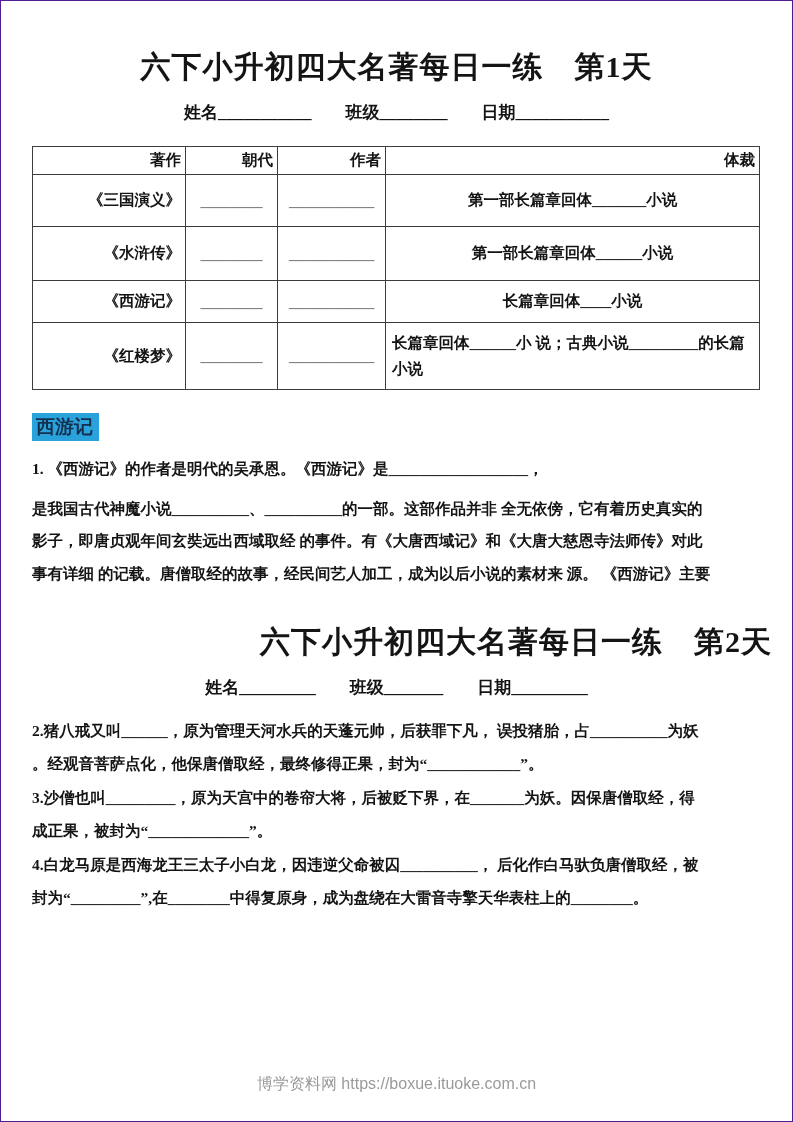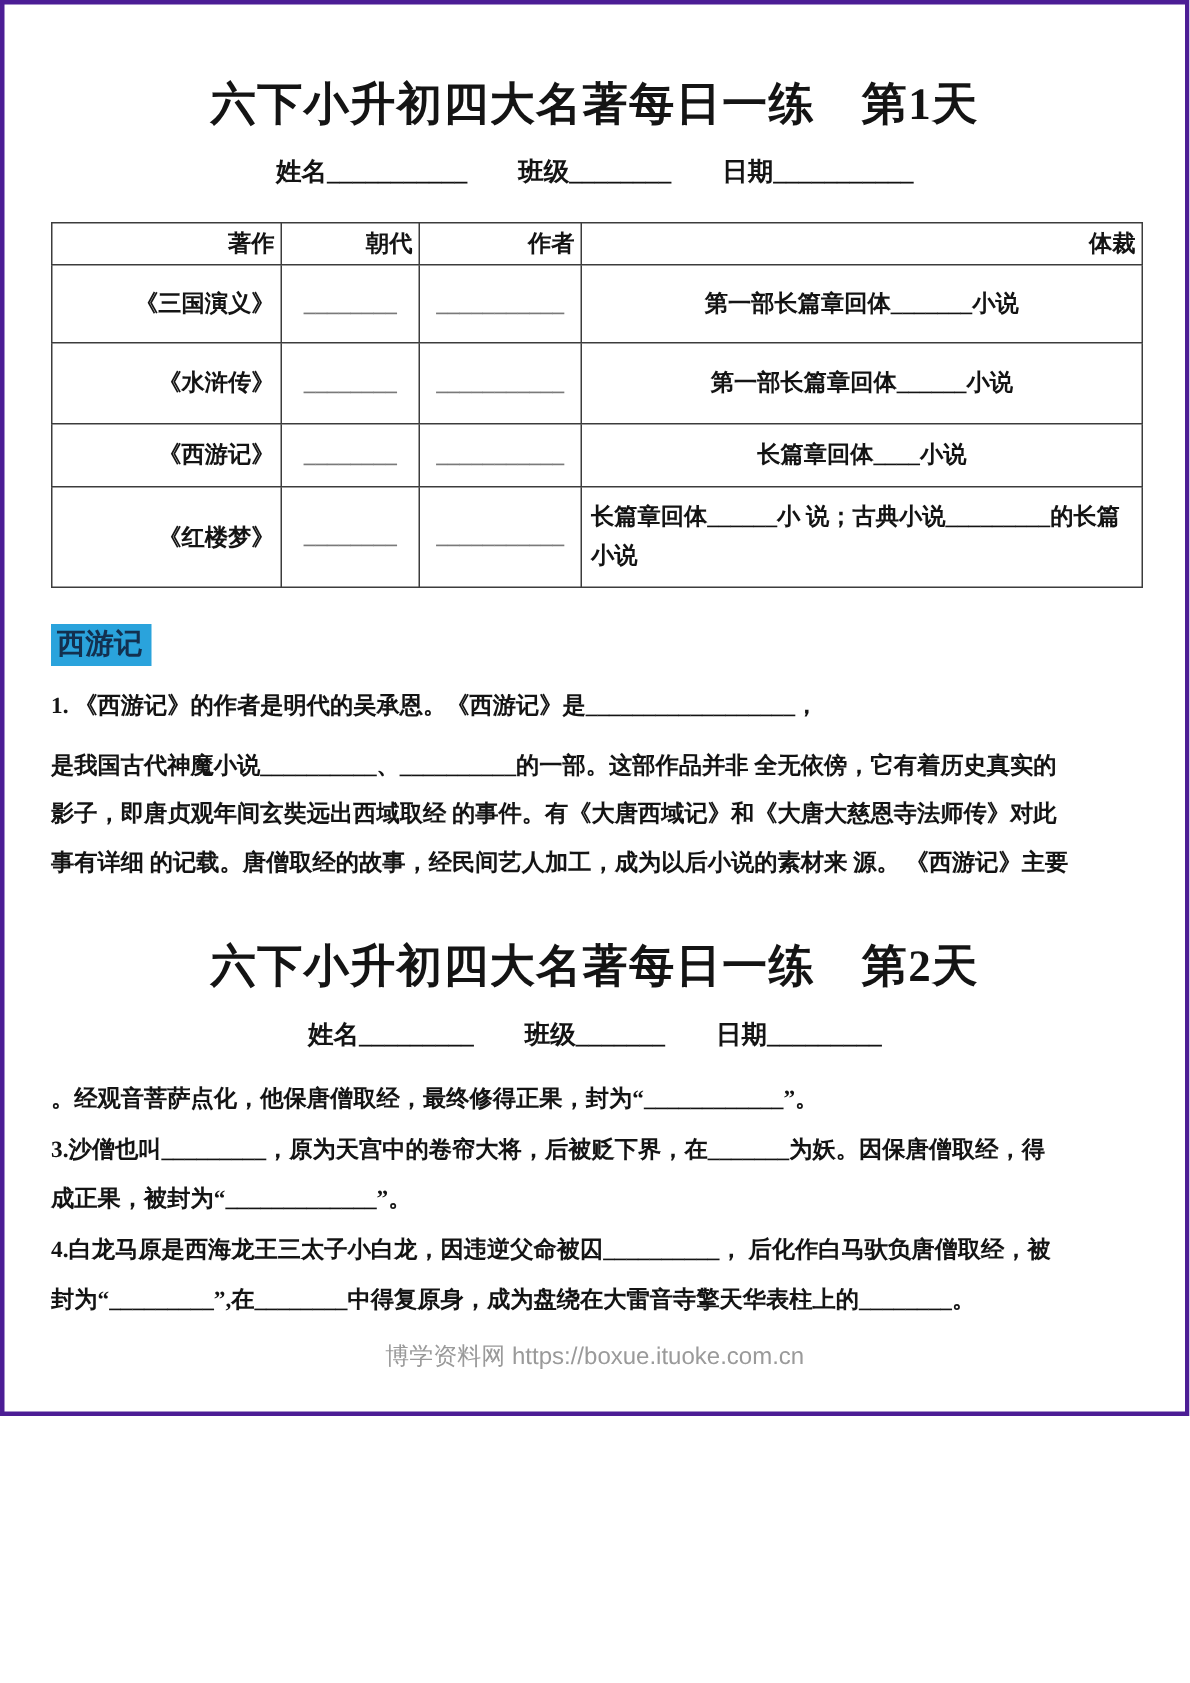--- a/index.html
+++ b/index.html
@@ -5,29 +5,29 @@
   :root{
     --text:#141414;
     --border:#3c3c3c;
     --hl-bg:#2aa3dc;
     --hl-text:#13304f;
     --table-blank:#7a7a7a;
     --footer:#9a9a9a;
   }
   html,body{margin:0;padding:0;background:#fff;}
   .page{
-    width:793px;height:944px;background:#ffffff;position:relative;
-    box-sizing:border-box;border:3px solid #4c1d95;overflow:hidden;
+    width:793px;height:1122px;background:#ffffff;position:relative;
+    box-sizing:border-box;border:1px solid #4c1d95;overflow:hidden;
     font-family:"Liberation Serif","DejaVu Serif",serif;color:var(--text);
   }
   .title{
     text-align:center;font-weight:bold;font-size:30px;letter-spacing:1px;
     margin:46px 20px 0 20px;white-space:pre;
   }
-  .title.t2{margin-top:32px;}
+  .title.t2{margin-top:32px;text-align:right;}
   .fields{
     text-align:center;font-weight:bold;font-size:17px;margin-top:13px;white-space:pre;
   }
   table.classics{
     border-collapse:collapse;table-layout:fixed;width:727px;
     margin:22px 0 0 31px;
   }
   table.classics th, table.classics td{
     border:1px solid var(--border);
     font-weight:bold;font-size:15.5px;
@@ -124,20 +124,21 @@
     <div class="line first">1. 《西游记》的作者是明代的吴承恩。《西游记》是__________________，</div>
     <div class="line">是我国古代神魔小说__________、__________的一部。这部作品并非 全无依傍，它有着历史真实的</div>
     <div class="line">影子，即唐贞观年间玄奘远出西域取经 的事件。有《大唐西域记》和《大唐大慈恩寺法师传》对此</div>
     <div class="line">事有详细 的记载。唐僧取经的故事，经民间艺人加工，成为以后小说的素材来 源。 《西游记》主要</div>
   </div>
 
   <div class="title t2">六下小升初四大名著每日一练　第2天</div>
   <div class="fields">姓名_________　　班级_______　　日期_________</div>
 
   <div class="qblock qfirst">
+    <div class="line">2.猪八戒又叫______，原为管理天河水兵的天蓬元帅，后获罪下凡， 误投猪胎，占__________为妖</div>
     <div class="line">。经观音菩萨点化，他保唐僧取经，最终修得正果，封为“____________”。</div>
   </div>
 
   <div class="qblock">
     <div class="line">3.沙僧也叫_________，原为天宫中的卷帘大将，后被贬下界，在_______为妖。因保唐僧取经，得</div>
     <div class="line">成正果，被封为“_____________”。</div>
   </div>
 
   <div class="qblock">
     <div class="line">4.白龙马原是西海龙王三太子小白龙，因违逆父命被囚__________， 后化作白马驮负唐僧取经，被</div>

